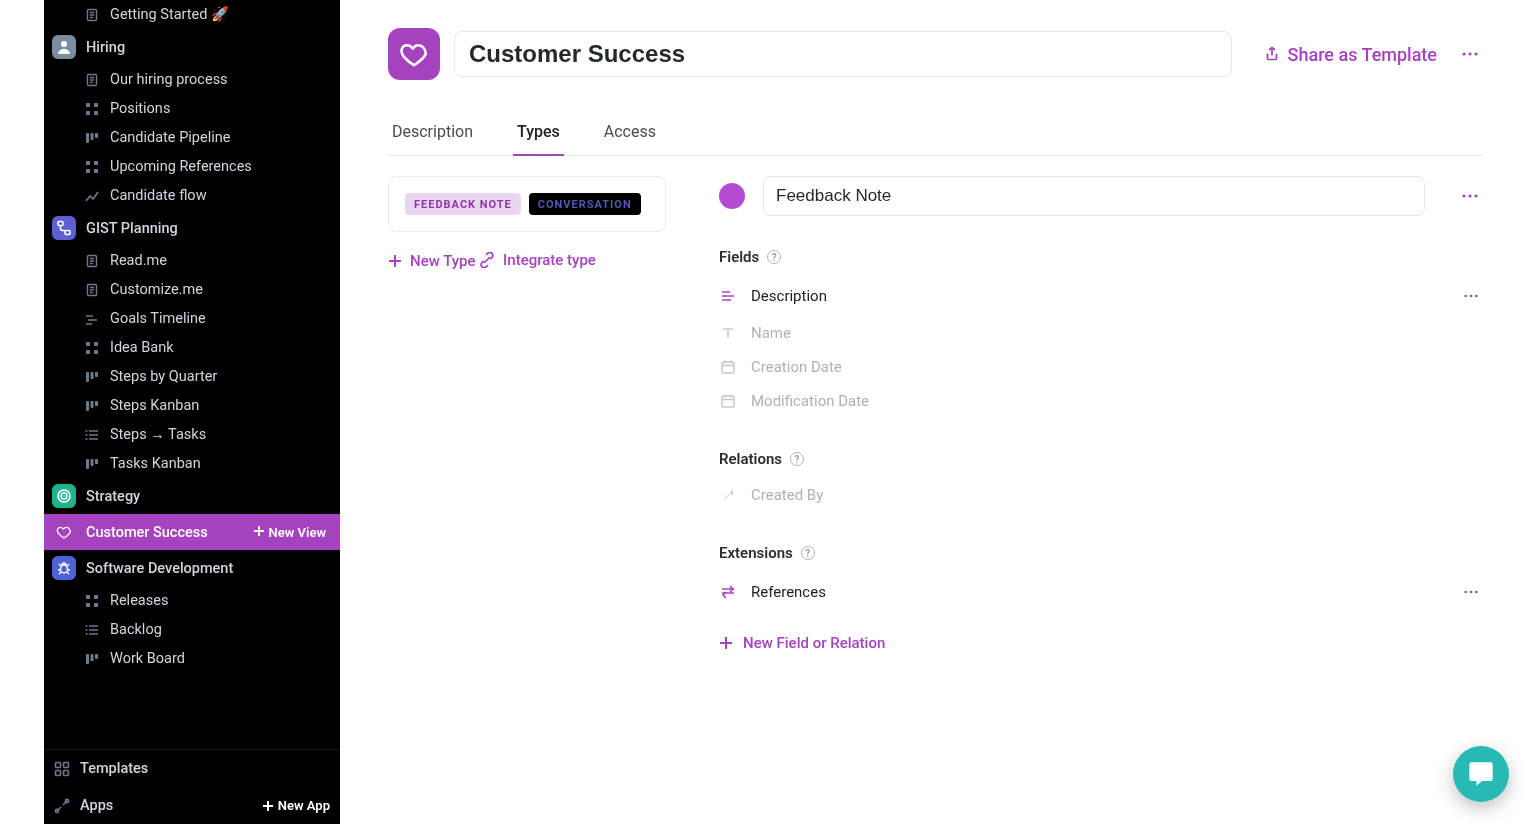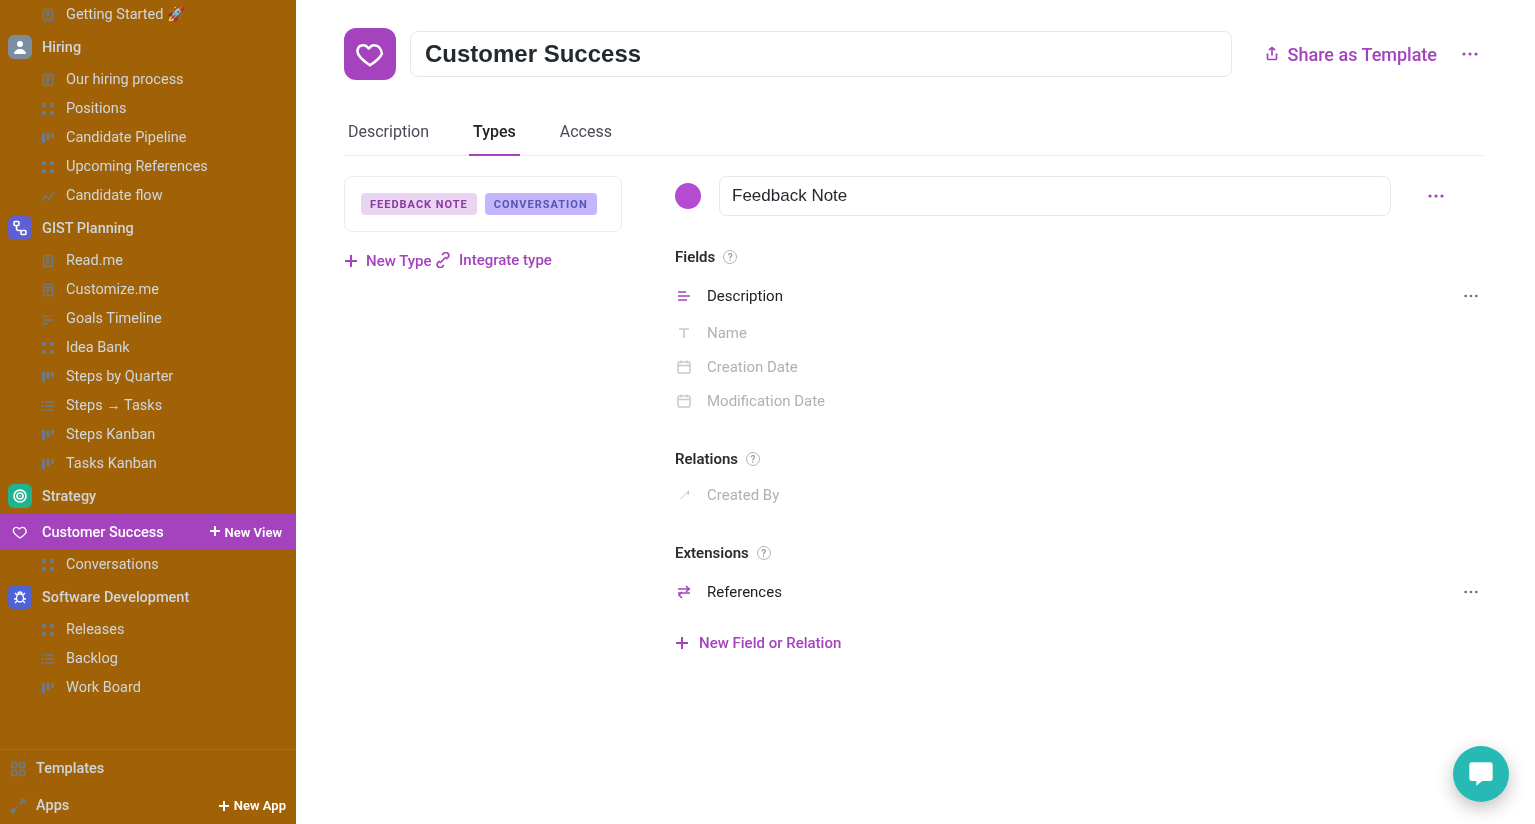--- a/index.html
+++ b/index.html
@@ -11,26 +11,27 @@
     width: 1535px;
     height: 824px;
     overflow: hidden;
     display: flex;
   }
 
   
   .sidebar {
     width: 296px;
     height: 824px;
-    background: #a16207;
+    background: #000000;
     color: #cfd6de;
     display: flex;
     flex-direction: column;
     font-size: 14.5px;
     overflow-y: auto;
+    margin-left: 44px;
   }
   .sidebar-inner { flex: 1; }
   .side-row {
     display: flex;
     align-items: center;
     gap: 10px;
     padding: 6px 10px;
     cursor: pointer;
     white-space: nowrap;
   }
@@ -183,21 +184,21 @@
     align-items: center;
     height: 22px;
     padding: 0 9px;
     border-radius: 4px;
     font-weight: 700;
     font-size: 11px;
     letter-spacing: 1px;
     cursor: pointer;
   }
   .pill.purple { background: #e9d5f0; color: #8d38a6; }
-  .pill.blue   { background: #c4b5fd; color: #5457b5; text-align: center; }
+  .pill.blue   { background: #000000; color: #5457b5; text-align: center; }
 
   .panel-action {
     display: inline-flex;
     align-items: center;
     gap: 8px;
     color: #a543bf;
     font-size: 15px;
     font-weight: 500;
     margin-top: 20px;
     cursor: pointer;
@@ -425,38 +426,38 @@
           <svg width="14" height="14" viewBox="0 0 14 14" fill="currentColor">
             <rect x="1" y="2" width="3" height="10" rx="0.8"></rect>
             <rect x="5.5" y="2" width="3" height="7" rx="0.8"></rect>
             <rect x="10" y="2" width="3" height="5" rx="0.8"></rect>
           </svg>
         </span>
         <span class="side-label">Steps by Quarter</span>
       </div>
       <div class="side-row child">
         <span class="child-icon">
+          <svg width="14" height="14" viewBox="0 0 14 14" fill="currentColor">
+            <rect x="1" y="2" width="3" height="10" rx="0.8"></rect>
+            <rect x="5.5" y="2" width="3" height="7" rx="0.8"></rect>
+            <rect x="10" y="2" width="3" height="5" rx="0.8"></rect>
+          </svg>
+        </span>
+        <span class="side-label">Steps Kanban</span>
+      </div>
+      <div class="side-row child">
+        <span class="child-icon">
           <svg width="14" height="14" viewBox="0 0 14 14" fill="none" stroke="currentColor" stroke-width="1.6">
             <path d="M4 3h9M4 7h9M4 11h9"></path>
             <circle cx="1.5" cy="3" r="1" fill="currentColor" stroke="none"></circle>
             <circle cx="1.5" cy="7" r="1" fill="currentColor" stroke="none"></circle>
             <circle cx="1.5" cy="11" r="1" fill="currentColor" stroke="none"></circle>
           </svg>
         </span>
         <span class="side-label">Steps → Tasks</span>
-      </div>
-      <div class="side-row child">
-        <span class="child-icon">
-          <svg width="14" height="14" viewBox="0 0 14 14" fill="currentColor">
-            <rect x="1" y="2" width="3" height="10" rx="0.8"></rect>
-            <rect x="5.5" y="2" width="3" height="7" rx="0.8"></rect>
-            <rect x="10" y="2" width="3" height="5" rx="0.8"></rect>
-          </svg>
-        </span>
-        <span class="side-label">Steps Kanban</span>
       </div>
       <div class="side-row child">
         <span class="child-icon">
           <svg width="14" height="14" viewBox="0 0 14 14" fill="currentColor">
             <rect x="1" y="2" width="3" height="10" rx="0.8"></rect>
             <rect x="5.5" y="2" width="3" height="7" rx="0.8"></rect>
             <rect x="10" y="2" width="3" height="5" rx="0.8"></rect>
           </svg>
         </span>
         <span class="side-label">Tasks Kanban</span>
@@ -477,31 +478,20 @@
             <path d="M12 21s-7.5-4.8-9.5-9.1C1 8.3 3 5 6.5 5c2 0 3.4 1.2 4.1 2.3.2.3.6.3.8 0C12.1 6.2 13.5 5 15.5 5 19 5 21 8.3 21.5 11.9 19.5 16.2 12 21 12 21z"></path>
           </svg>
         </span>
         <span class="side-label">Customer Success</span>
         <span class="new-view-badge">
           <svg width="12" height="12" viewBox="0 0 12 12" fill="none" stroke="currentColor" stroke-width="2">
             <path d="M6 1v10M1 6h10"></path>
           </svg>
           <span>New View</span>
         </span>
-      </div>
-      <div class="side-row child">
-        <span class="child-icon">
-          <svg width="14" height="14" viewBox="0 0 14 14" fill="currentColor">
-            <rect x="1" y="1" width="4" height="4" rx="0.7"></rect>
-            <rect x="9" y="1" width="4" height="4" rx="0.7"></rect>
-            <rect x="1" y="9" width="4" height="4" rx="0.7"></rect>
-            <rect x="9" y="9" width="4" height="4" rx="0.7"></rect>
-          </svg>
-        </span>
-        <span class="side-label">Conversations</span>
       </div>
       <div class="side-row top">
         <span class="space-icon" style="background: rgb(78, 99, 214);">
           <svg width="16" height="16" viewBox="0 0 16 16" fill="none" stroke="white" stroke-width="1.4">
             <ellipse cx="8" cy="9" rx="3.5" ry="4"></ellipse>
             <path d="M5 6 3 4M11 6l2-2M4.5 10H2M11.5 10H14M5 12l-2 2M11 12l2 2M6 5c0-1.2.9-2 2-2s2 .8 2 2"></path>
           </svg>
         </span>
         <span class="side-label">Software Development</span>
       </div>

